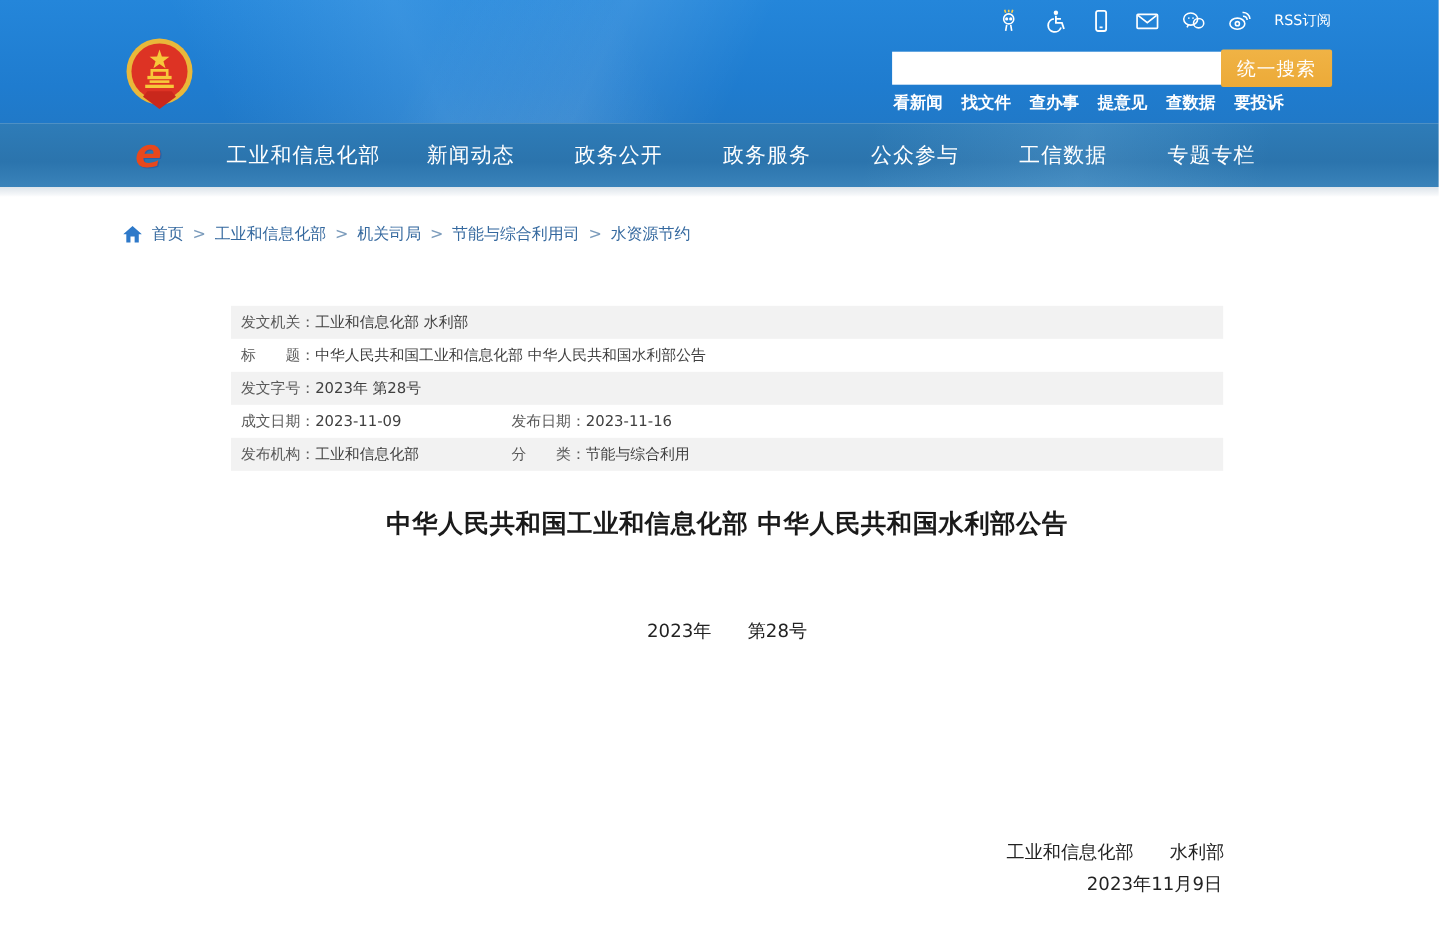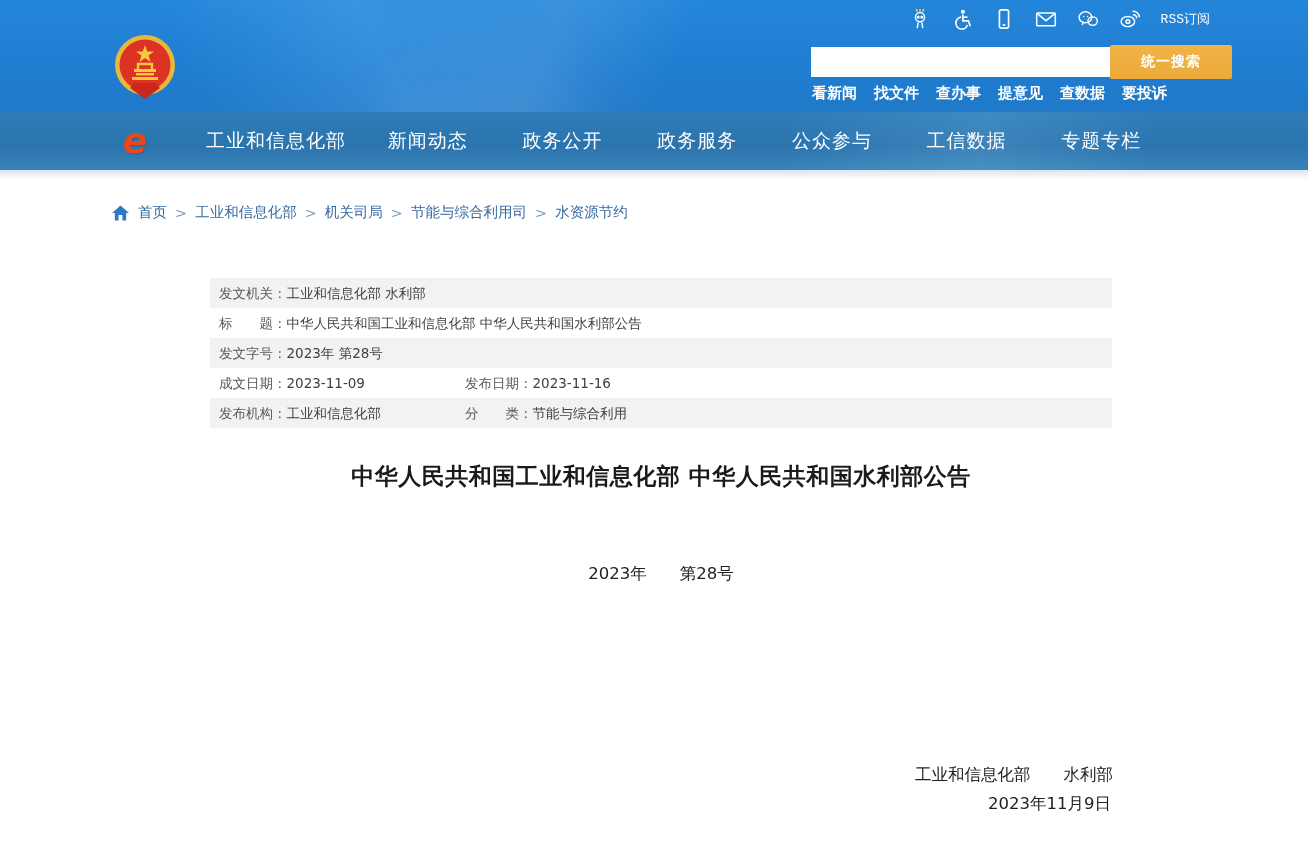--- a/index.html
+++ b/index.html
@@ -16,39 +16,39 @@
     background:
       linear-gradient(115deg, rgba(255,255,255,0) 30%, rgba(255,255,255,.10) 42%, rgba(255,255,255,0) 52%),
       linear-gradient(245deg, rgba(255,255,255,0) 55%, rgba(120,190,245,.25) 70%, rgba(255,255,255,0) 85%),
       linear-gradient(180deg,#2486da 0%, #1f7ccf 70%, #2079c8 100%);
   }
   .topbar {
     position:absolute; right:98px; top:6px; height:26px;
     display:flex; align-items:center; gap:20px; color:#fff;
   }
   .topbar .ticon { width:22px; height:22px; display:flex; align-items:center; justify-content:center; cursor:pointer; }
-  .topbar .rss { font-size:13px; color:#fff; cursor:pointer; white-space:nowrap;font-family:Liberation Mono, monospace; }
+  .topbar .rss { font-size:13px; color:#fff; cursor:pointer; white-space:nowrap; }
 
   .logo-block { position:absolute; left:112px; top:33px; display:flex; align-items:center; }
   .emblem { width:66px; height:68px; margin-right:18px; }
   .logo-text .cn {
     color:#fff; font-size:31px; font-weight:bold; letter-spacing:3px; line-height:36px;
     text-shadow:0 1px 2px rgba(0,40,90,.25);
   }
   .logo-text .en { color:#eaf3fb; font-size:12.5px; margin-top:6px; letter-spacing:.2px; }
 
   .search-block { position:absolute; left:811px; top:47px; display:flex; align-items:flex-start; }
   .search-input {
     width:300px; height:30px; border:none; outline:none; background:#fff;
     padding:0 10px; font-size:14px;
   }
   .search-btn {
-    width:122px; height:34px; margin-top:-2px; margin-left:-1px; border:none; cursor:pointer;
+    width:101px; height:34px; margin-top:-2px; margin-left:-1px; border:none; cursor:pointer;
     background:linear-gradient(180deg,#f0b345,#ecaa38); color:#fff;
-    font-size:14px; font-weight:bold; letter-spacing:1px; border-radius:2px;
+    font-size:17px; font-weight:normal; letter-spacing:1px; border-radius:2px;
     font-family:inherit;
   }
   .quick-links { position:absolute; left:812px; top:84px; display:flex; gap:17px; }
   .quick-links span { color:#fff; font-size:15px; font-weight:600; cursor:pointer; white-space:nowrap; }
 
   
   .nav {
     position:absolute; left:0; top:112px; width:1308px; height:58px;
     background:
       linear-gradient(100deg, rgba(255,255,255,0) 60%, rgba(140,200,240,.18) 75%, rgba(255,255,255,0) 88%),

